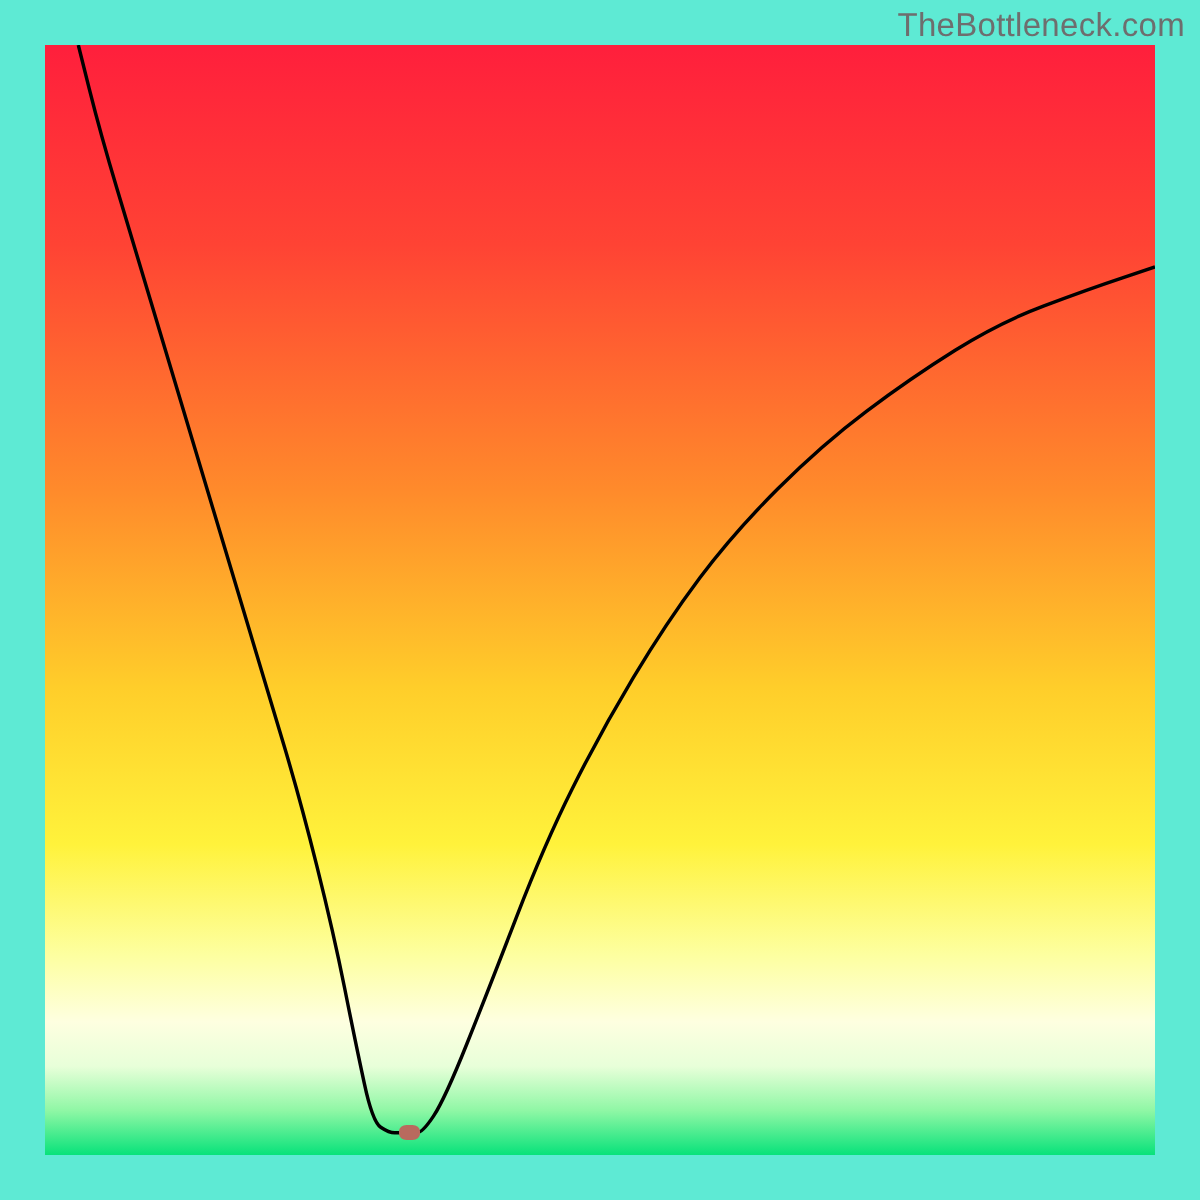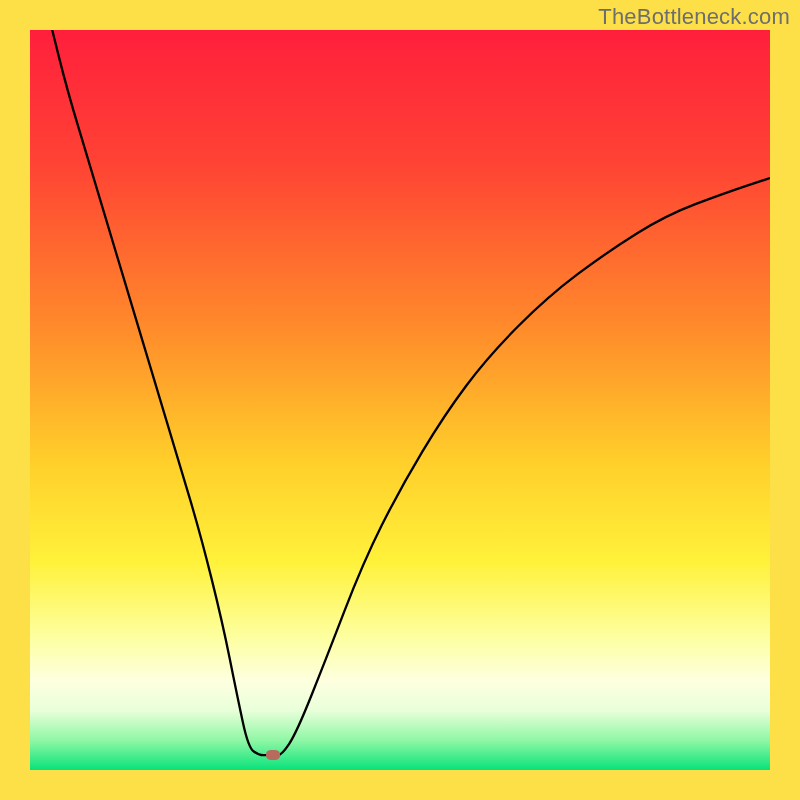--- a/index.html
+++ b/index.html
@@ -7,21 +7,21 @@
     padding: 0;
     width: 800px;
     height: 800px;
     background: #000;
     font-family: Arial, Helvetica, sans-serif;
   }
   .frame {
     position: relative;
     width: 800px;
     height: 800px;
-    background: #fde047;
+    background: #5eead4;
   }
   .watermark {
     position: absolute;
     top: 4px;
     right: 10px;
     color: #6e6e6e;
     font-size: 22px;
     font-weight: 500;
     letter-spacing: 0.2px;
     z-index: 10;

